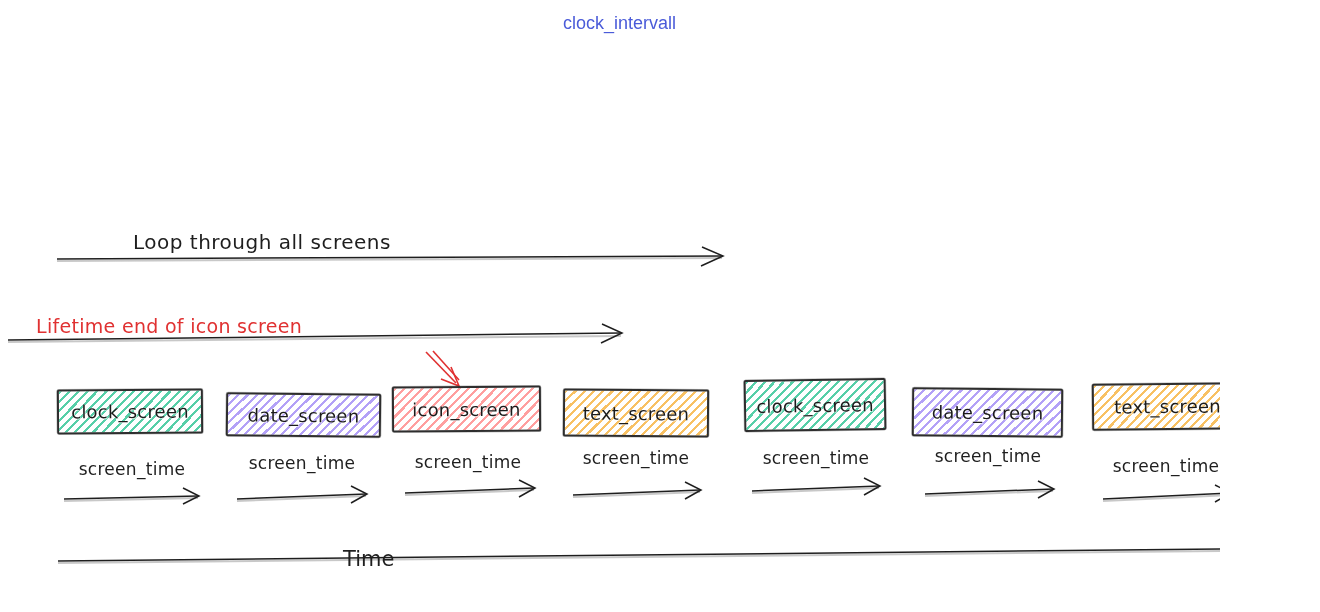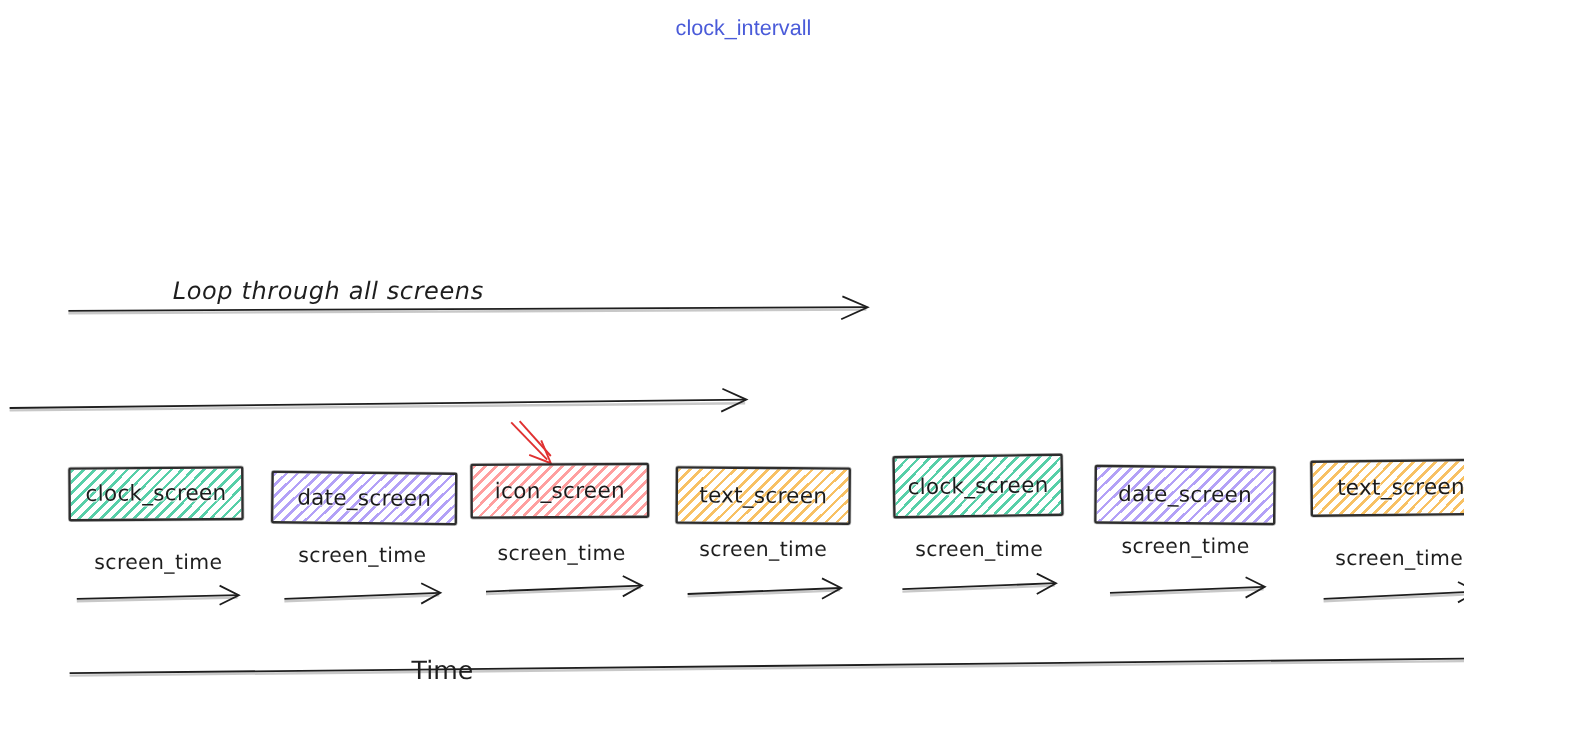--- a/index.html
+++ b/index.html
@@ -33,25 +33,24 @@
     height: 612px;
     pointer-events: none;
   }
   .hand-label {
     position: absolute;
     white-space: nowrap;
     font-family: "DejaVu Sans", sans-serif;
     color: #1e1e1e;
   }
   .loop-label {
-    left: 144px;
+    left: 133px;
     top: 230px;
     font-size: 20px;
     letter-spacing: 0.5px;
-    font-style: italic;
   }
   .lifetime-label {
     left: 36px;
     top: 315px;
     font-size: 19px;
     color: #e03131;
     letter-spacing: 0.3px;
   }
   .time-label {
     left: 343px;
@@ -172,20 +171,21 @@
     </g>
 
     <g>
       <path class="ghost" d="M58,563 L1310,550"></path>
       <path class="ink" d="M58,561 L1310,548"></path>
       <path class="ink" d="M1289,537 L1311,548 L1289,560"></path>
     </g>
   </svg>
 
   <div class="hand-label loop-label">Loop through all screens</div>
+  <div class="hand-label lifetime-label" style="color: rgb(224, 49, 49);">Lifetime end of icon screen</div>
 
   <div class="screen-box box-1" style="--hatch: #57cfa8;">
     <span class="box-label">clock_screen</span>
   </div>
   <div class="screen-box box-2" style="--hatch: #b3a1f7;">
     <span class="box-label">date_screen</span>
   </div>
   <div class="screen-box box-3" style="--hatch: #ff9f9f;">
     <span class="box-label">icon_screen</span>
   </div>

